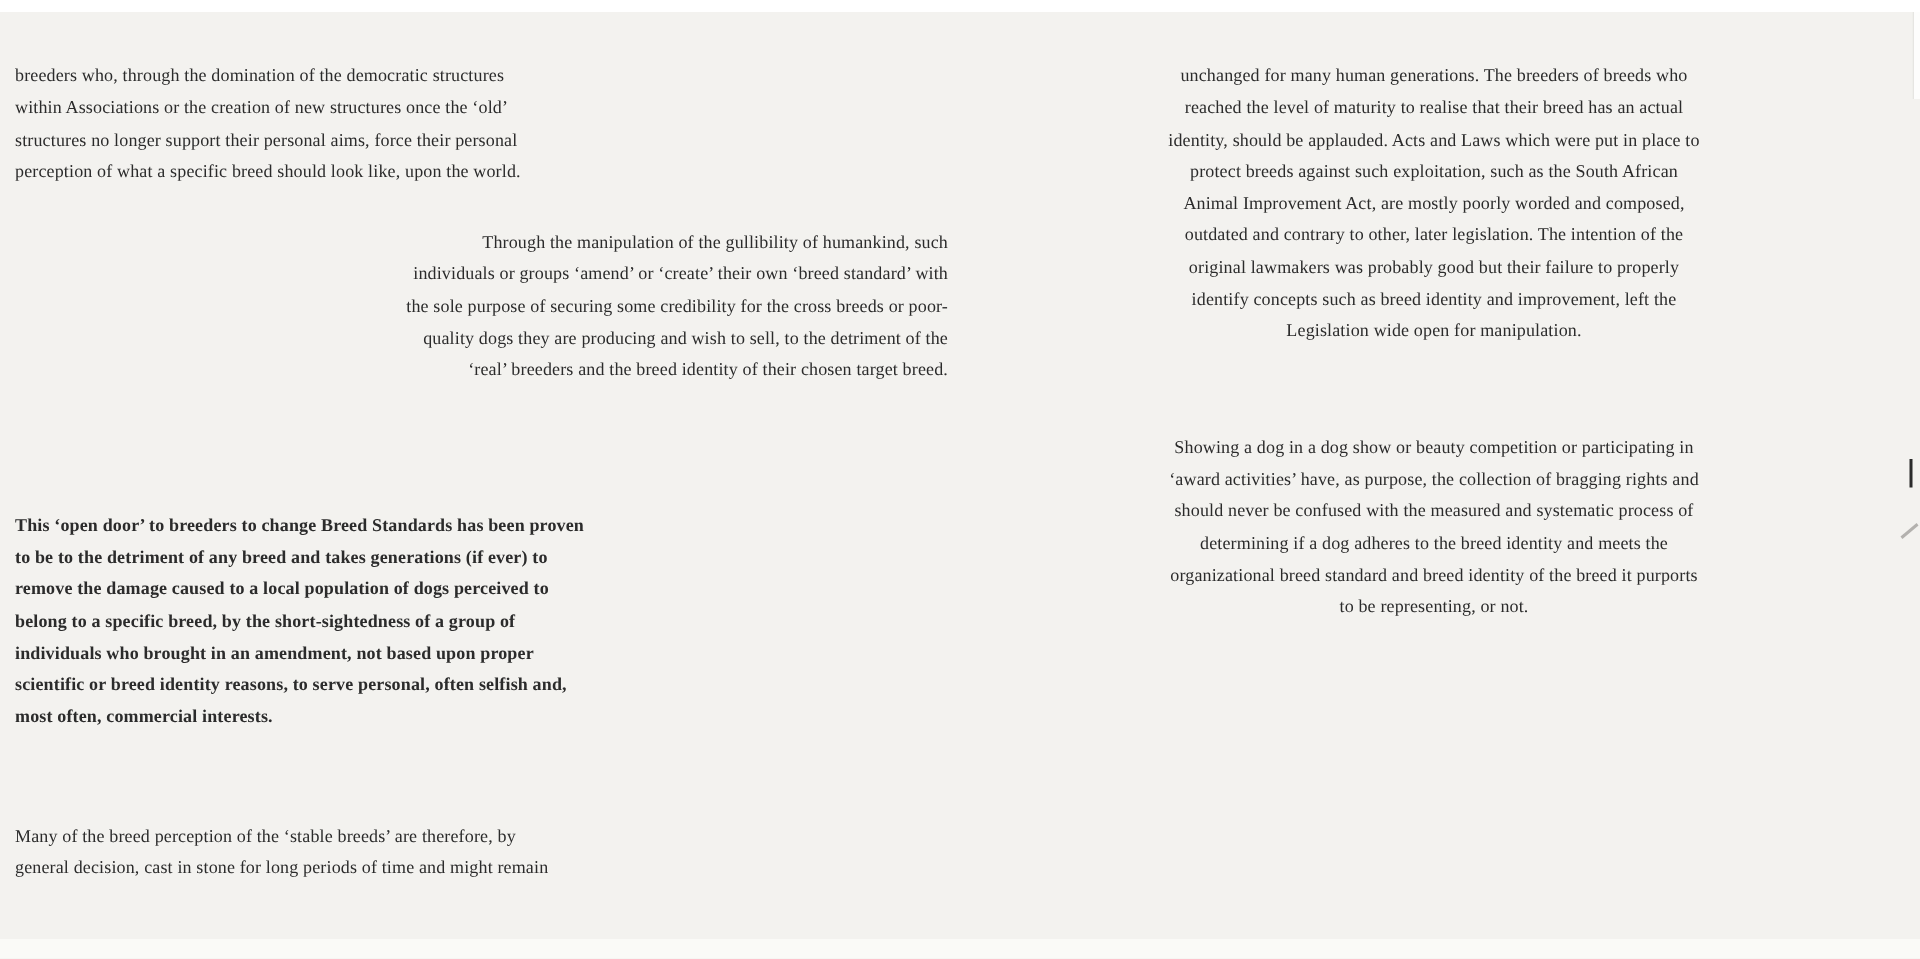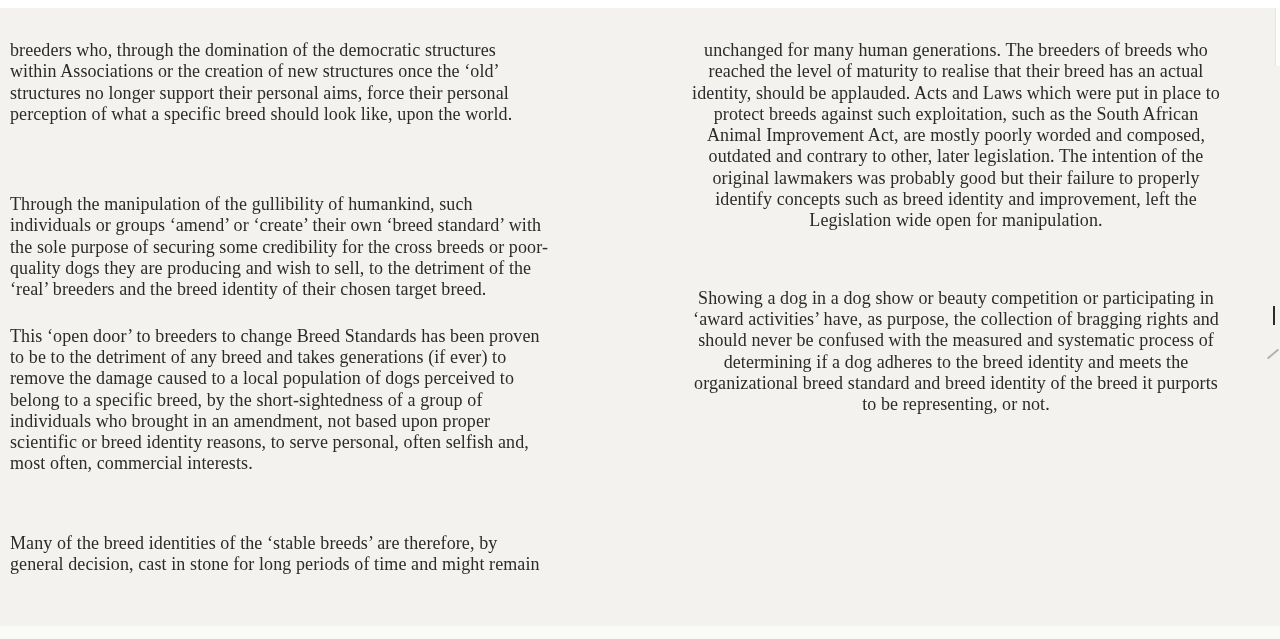--- a/index.html
+++ b/index.html
@@ -23,32 +23,32 @@
   .band-bottom {
     position: absolute;
     bottom: 0; left: 0;
     width: 100%; height: 13px;
     background: #fafaf7;
   }
   .col {
     position: absolute;
     top: 40px;
     color: #2b2b2b;
-    font-size: 18px;
+    font-size: 12px;
     line-height: 21.3px;
     letter-spacing: 0.1px;
   }
   .col-left  { left: 10px;  width: 622px; }
   .col-right { left: 645px; width: 622px; text-align: center; }
   .para {
     margin: 0;
     white-space: pre-line; 
   }
-  .col-left  .para:nth-of-type(2) { margin-top: 69px; }
-  .col-left  .para:nth-of-type(3) { margin-top: 25px; }
+  .col-left  .para:nth-of-type(2) { margin-top: 26px; text-align: right; }
+  .col-left  .para:nth-of-type(3) { margin-top: 82px; font-weight: bold; }
   .col-left  .para:nth-of-type(4) { margin-top: 58px; }
   .col-right .para:nth-of-type(2) { margin-top: 56px; }
   .col-right .para:nth-of-type(3) { margin-top: 66px; }
   .text-cursor {
     position: absolute;
     left: 1273px; top: 306px;
     width: 2px; height: 19px;
     background: #2b2b2b;
   }
   .diagonal-mark {
@@ -83,21 +83,21 @@
 the sole purpose of securing some credibility for the cross breeds or poor-
 quality dogs they are producing and wish to sell, to the detriment of the
 ‘real’ breeders and the breed identity of their chosen target breed.</p>
     <p class="para">This ‘open door’ to breeders to change Breed Standards has been proven
 to be to the detriment of any breed and takes generations (if ever) to
 remove the damage caused to a local population of dogs perceived to
 belong to a specific breed, by the short-sightedness of a group of
 individuals who brought in an amendment, not based upon proper
 scientific or breed identity reasons, to serve personal, often selfish and,
 most often, commercial interests.</p>
-    <p class="para">Many of the breed identities of the ‘stable breeds’ are therefore, by
+    <p class="para">Many of the breed perception of the ‘stable breeds’ are therefore, by
 general decision, cast in stone for long periods of time and might remain</p>
   </div>
 
   <div class="col col-right">
     <p class="para">unchanged for many human generations. The breeders of breeds who
 reached the level of maturity to realise that their breed has an actual
 identity, should be applauded. Acts and Laws which were put in place to
 protect breeds against such exploitation, such as the South African
 Animal Improvement Act, are mostly poorly worded and composed,
 outdated and contrary to other, later legislation. The intention of the

